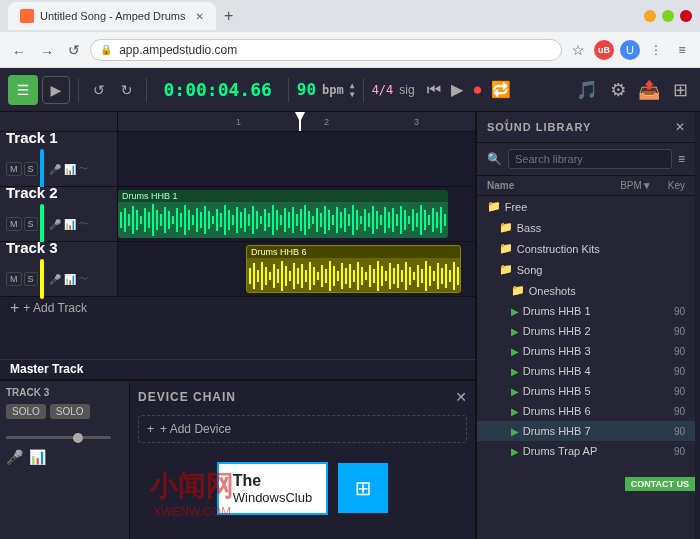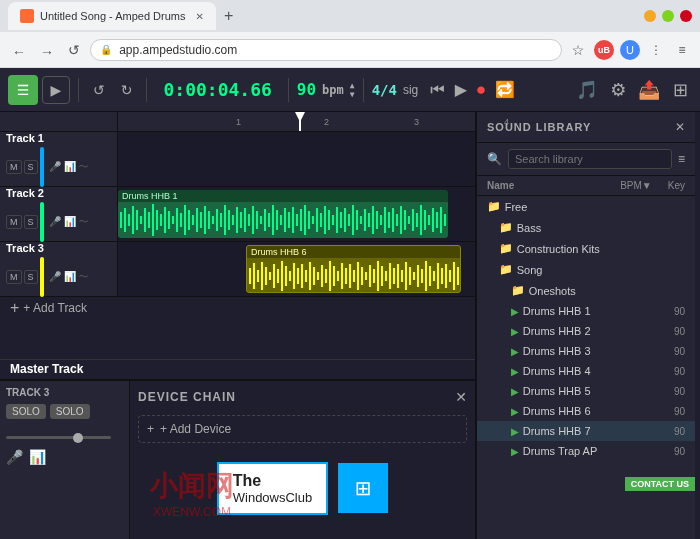--- a/index.html
+++ b/index.html
@@ -25,40 +25,40 @@
 
     
     .toolbar { background: #252535; height: 44px; display: flex; align-items: center; padding: 0 8px; gap: 4px; border-bottom: 1px solid #111; }
     .toolbar-menu-btn { background: #4CAF50; border: none; width: 30px; height: 30px; border-radius: 4px; cursor: pointer; color: white; font-size: 14px; display: flex; align-items: center; justify-content: center; }
     .toolbar-cursor-btn { background: none; border: 1px solid #555; width: 28px; height: 28px; border-radius: 4px; cursor: pointer; color: #aaa; font-size: 14px; display: flex; align-items: center; justify-content: center; }
     .toolbar-sep { width: 1px; height: 24px; background: #444; margin: 0 4px; }
     .toolbar-btn { background: none; border: none; cursor: pointer; color: #aaa; font-size: 14px; padding: 4px 6px; border-radius: 3px; }
     .time-display { color: #00ff88; font-size: 18px; font-weight: bold; font-family: monospace; padding: 0 8px; }
     .bpm-display { display: flex; align-items: center; gap: 4px; color: #00ff88; font-size: 16px; font-weight: bold; font-family: monospace; }
     .bpm-arrows { display: flex; flex-direction: column; color: #aaa; font-size: 8px; }
-    .sig-display { color: #5eead4; font-size: 14px; font-weight: bold; font-family: monospace; }
+    .sig-display { color: #f9a8d4; font-size: 12px; font-weight: normal; font-family: monospace; }
     .sig-label { color: #aaa; font-size: 12px; }
     .transport-btns { display: flex; align-items: center; gap: 2px; margin-left: 4px; }
     .t-btn { background: none; border: none; cursor: pointer; color: #aaa; font-size: 16px; padding: 4px; }
     .t-btn.record { color: #ff4444; }
     .toolbar-right { margin-left: auto; display: flex; align-items: center; gap: 4px; }
     .toolbar-right-btn { background: none; border: none; cursor: pointer; color: #aaa; font-size: 18px; padding: 4px; }
 
     
     .main-area { display: flex; flex: 1; overflow: hidden; }
 
     
     .track-panel { width: 475px; display: flex; flex-direction: column; background: #1e1e2e; }
     .ruler { height: 20px; background: #252535; border-bottom: 1px solid #111; display: flex; align-items: center; padding: 0; position: relative; }
     .ruler-inner { flex: 1; height: 100%; position: relative; margin-left: 118px; }
     .ruler-mark { position: absolute; top: 0; height: 100%; display: flex; align-items: center; font-size: 9px; color: #888; }
     .tracks-area { display: flex; flex: 1; flex-direction: column; overflow: hidden; }
     .track-row { display: flex; height: 55px; border-bottom: 1px solid #111; }
     .track-controls { width: 118px; background: #252535; display: flex; flex-direction: column; justify-content: center; padding: 4px 6px; border-right: 1px solid #111; }
-    .track-name { color: #fff; font-size: 11px; font-weight: bold; margin-bottom: 3px; }
+    .track-name { color: #fff; font-size: 15px; font-weight: bold; margin-bottom: 3px; }
     .track-buttons { display: flex; gap: 2px; align-items: center; }
     .track-btn { background: none; border: 1px solid #444; color: #888; font-size: 9px; padding: 1px 3px; border-radius: 2px; cursor: pointer; }
     .track-btn.m { color: #aaa; }
     .track-btn.s { color: #aaa; }
     .track-color-bar { width: 4px; height: 40px; border-radius: 2px; margin-right: 4px; }
     .track-icon { color: #555; font-size: 10px; }
     .track-lane { flex: 1; background: #1a1a2a; position: relative; overflow: hidden; }
 
     .add-track-row { height: 40px; display: flex; align-items: center; padding: 0 10px; color: #aaa; font-size: 12px; cursor: pointer; gap: 4px; }
     .master-track-row { height: 36px; display: flex; align-items: center; padding: 0 10px; border-top: 1px solid #333; margin-top: 40px; }

